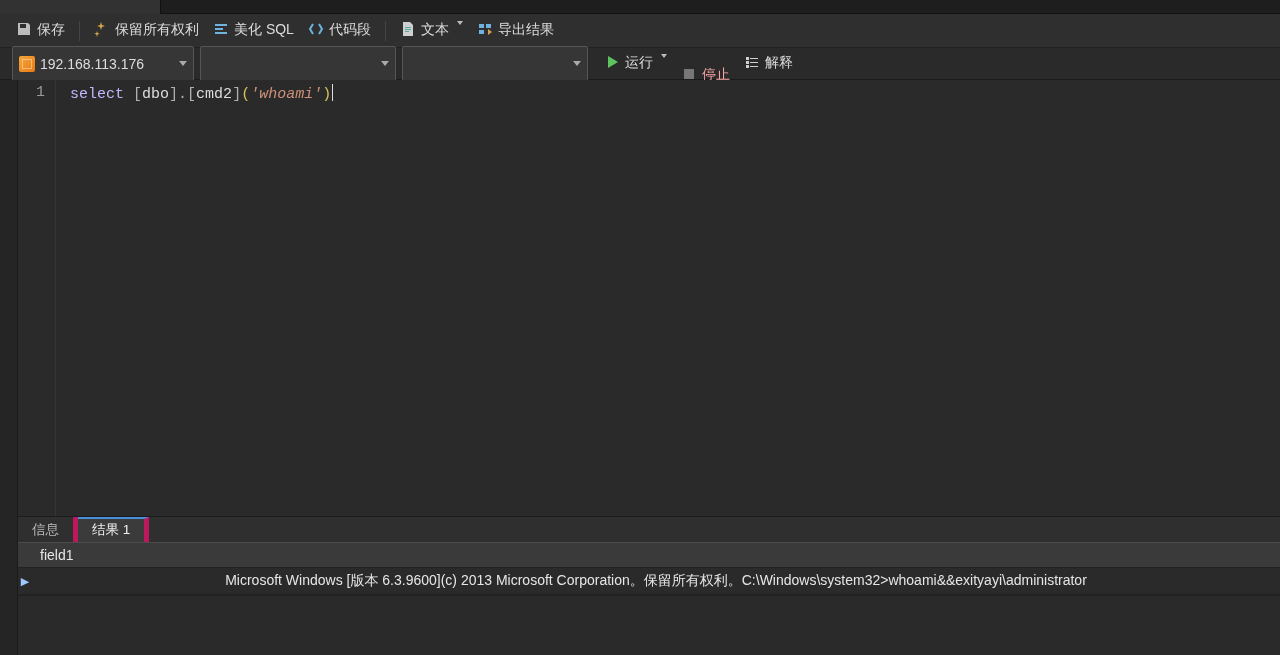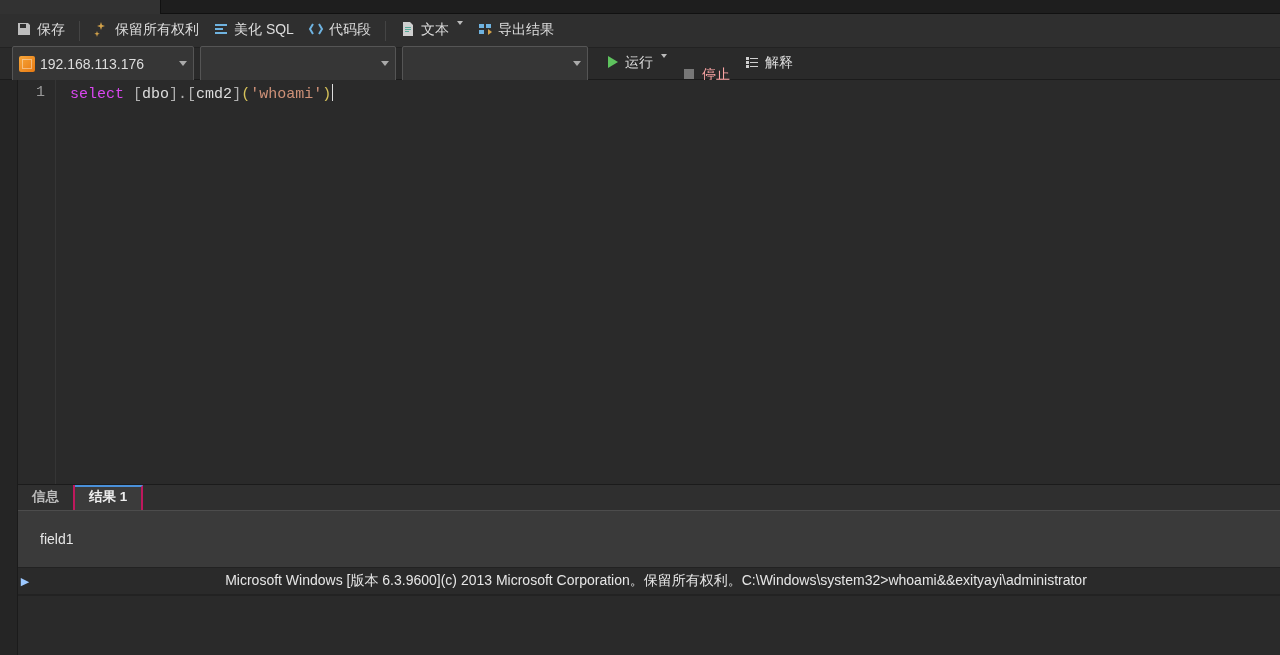--- a/index.html
+++ b/index.html
@@ -139,63 +139,63 @@
     padding: 4px 10px 0 0;
     border-right: 1px solid #353535;
     user-select: none;
   }
   .code {
     flex: 1;
     padding: 4px 0 0 14px;
     white-space: pre;
     color: #ddd;
   }
-  .kw   { color:#d946ef; }
+  .kw   { color:#c4b5fd; }
   .br   { color:#b0b0b0; }
   .dot  { color:#b0b0b0; }
   .par  { color:#d6c25a; }
-  .str  { color:#ce9178; }
+  .str  { color:#ce9178;font-style:italic; }
   .cursor {
     display:inline-block;width:1px;height:17px;background:#ddd;
     vertical-align:-3px;margin-left:1px;
     animation: blink 1s step-start infinite;
   }
   @keyframes blink { 50% { opacity:0; } }
   
   .resultTabs {
     height: 26px;
     background: #2f2f2f;
     border-top: 1px solid #1b1b1b;
     display: flex;
     align-items: stretch;
     font-size: 13.5px;
   }
   .rtab {
     padding: 4px 14px;
     color: #bbb;
-    border-right: 2px solid #be185d;
+    border-right: 5px solid #be185d;
     cursor: pointer;
-    display:flex;align-items:flex-end;font-weight:bold;
+    display:flex;align-items:flex-start;
   }
   .rtab.active {
     background: #3b3b3b;
     color: #eee;
     border-top: 2px solid #4a90d9;
     padding-top: 2px;
   }
   .grid {
     background: #2a2a2a;
     color: #e6e6e6;
     font-size: 14px;
   }
   .grid .hdr {
     background: #3a3a3a;
     border-top: 1px solid #4c4c4c;
     border-bottom: 1px solid #222;
-    padding: 20px 8px;
+    padding: 4px 8px;
   }
   .grid .row {
     display: flex;
     align-items: center;
     border-bottom: 1px solid #222;
   }
   .grid .rowmark {
     width: 14px;
     text-align: center;
     color: #9cc8ff;

